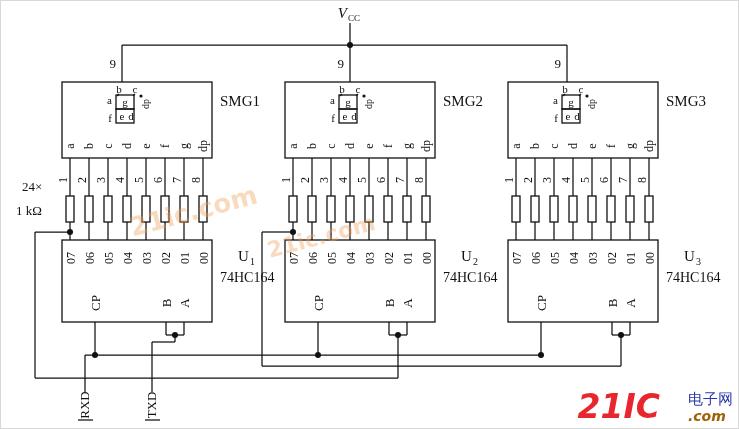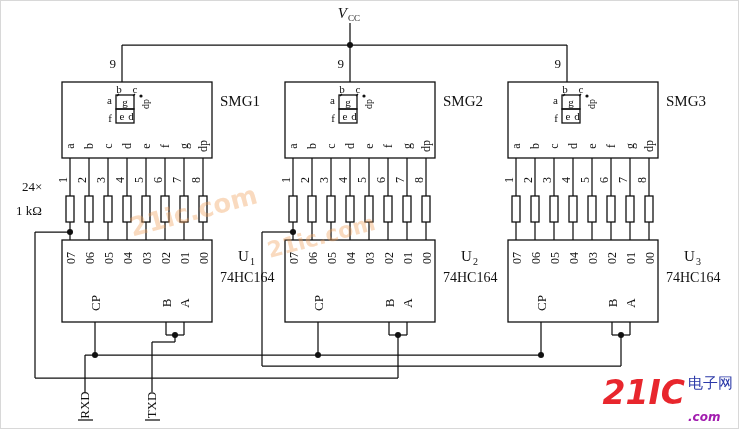--- a/index.html
+++ b/index.html
@@ -9,27 +9,27 @@
     box-shadow:inset 0 0 0 1px #d8d8d8;
   }
   #schematic{position:absolute;left:0;top:0;}
   #schematic text{font-family:"Liberation Serif",serif;}
   .wm-faint{
     position:absolute;color:#f0a05a;opacity:.38;font-weight:bold;
     font-family:"DejaVu Sans",sans-serif;transform:rotate(-15deg);
     pointer-events:none;white-space:nowrap;
   }
   #wm-logo{
-    position:absolute;right:6px;bottom:6px;display:flex;align-items:flex-start;
-    font-family:"DejaVu Sans",sans-serif;line-height:1;
+    position:absolute;right:6px;bottom:6px;display:flex;align-items:flex-end;
+    font-family:"DejaVu Sans",sans-serif;line-height:1;gap:25px;
   }
   .wm-21ic{color:#e8262d;font-size:33px;font-weight:bold;font-style:italic;}
   .wm-right{display:flex;flex-direction:column;margin-left:3px;}
   .wm-cn{color:#2b39a8;font-size:15px;font-weight:normal;}
-  .wm-com{color:#a21caf;font-size:12px;font-weight:bold;font-style:italic;margin-top:20px;}
+  .wm-com{color:#a16207;font-size:14px;font-weight:bold;font-style:italic;margin-top:2px;}
 </style>
 </head>
 <body>
 
 <svg id="schematic" width="739" height="429" viewBox="0 0 739 429">
     <text x="347" y="18" fill="#111" font-size="15" text-anchor="end" font-style="italic">V</text>
     <text x="348" y="21" fill="#111" font-size="9" text-anchor="start">CC</text>
     <line x1="350" y1="23" x2="350" y2="82" stroke="#111" stroke-width="1.25"></line>
     <line x1="122" y1="45" x2="567" y2="45" stroke="#111" stroke-width="1.25"></line>
     <circle cx="350" cy="45" r="3" fill="#111"></circle>

